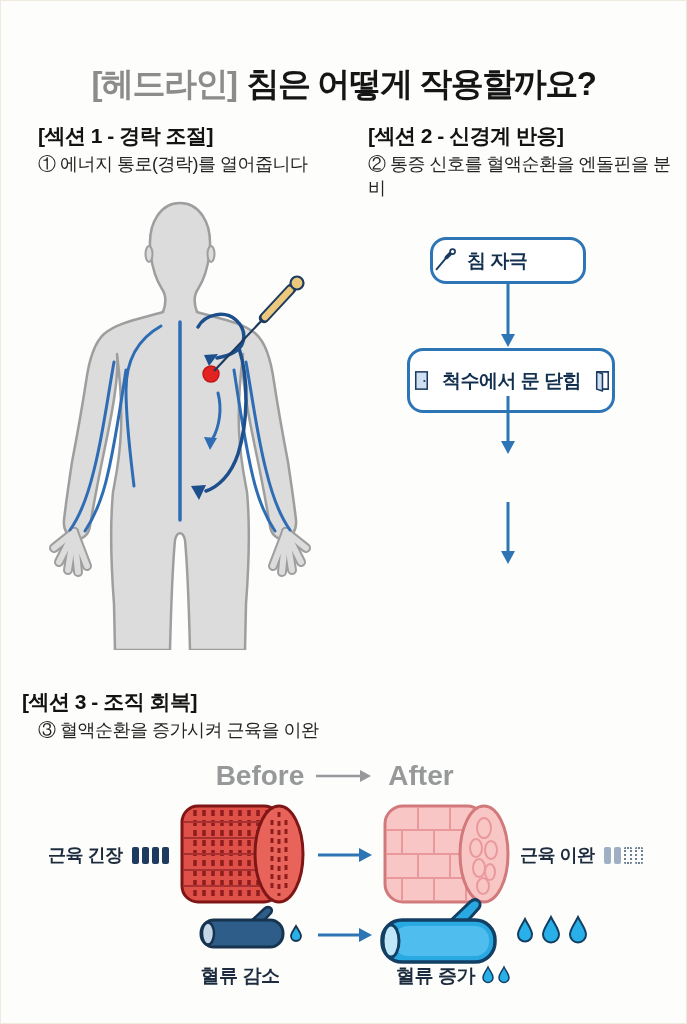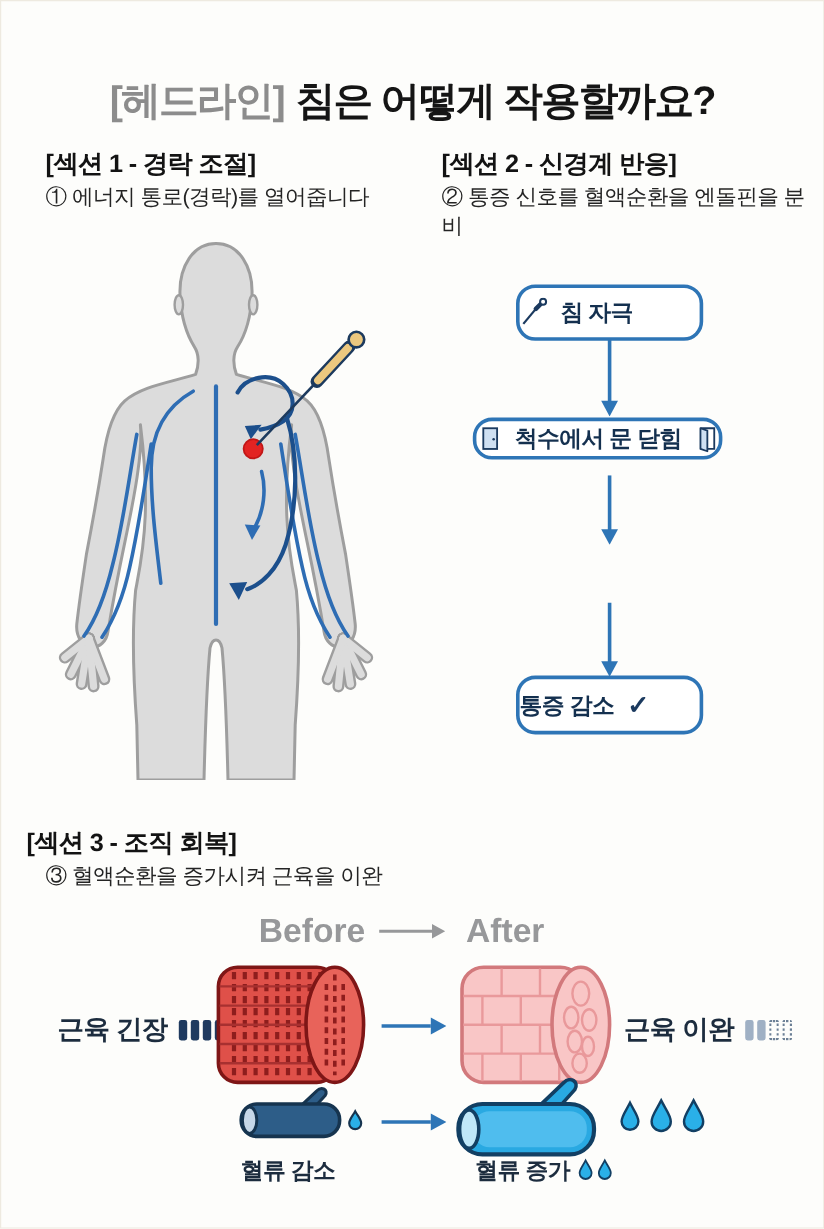--- a/index.html
+++ b/index.html
@@ -28,21 +28,21 @@
   }
   .flow-box svg { flex:0 0 auto; }
   .check { color:#1b3a5f; font-weight:700; font-size:22px; margin-left:2px; }
 
   .v-arrow { position:absolute; }
 
   .ba-label { position:absolute; font-size:28px; font-weight:600; color:#97989a; text-align:center; }
 
   .meter-row {
     position:absolute; display:flex; align-items:center; gap:3px;
-    font-size:22px; font-weight:700; color:#1c2c3e; letter-spacing:-0.5px; white-space:nowrap;text-align:right;
+    font-size:18px; font-weight:700; color:#1c2c3e; letter-spacing:-0.5px; white-space:nowrap;text-align:right;
   }
   .meter-row .txt { margin-right:6px; }
   .bar { display:inline-block; width:7px; height:17px; border-radius:2px; }
   .bar-dark  { background:#1f3a5f; }
   .bar-light { background:#9fb0c4; }
   .bar-dot   { width:4px; height:13px; background:transparent; border:2px dotted #6b7f95; border-radius:2px; }
 
   .blood-label {
     position:absolute; display:flex; align-items:center; justify-content:center; gap:5px;
     font-size:19px; font-weight:700; color:#1c2c3e; letter-spacing:-0.5px; white-space:nowrap;
@@ -146,21 +146,21 @@
       <circle cx="18.8" cy="3.4" r="2.4" fill="#ffffff" stroke="#1b3a5f" stroke-width="1.6"></circle>
     </svg>
     <span>침 자극</span>
   </div>
 
   <svg class="v-arrow" style="left:498px; top:283px;" width="20" height="64" viewBox="0 0 20 64">
     <line x1="10" y1="0" x2="10" y2="52" stroke="#2e75b6" stroke-width="3"></line>
     <polygon points="3,51 17,51 10,64" fill="#2e75b6"></polygon>
   </svg>
 
-  <div class="flow-box" style="left:394px; top:348px; width:208px; height:35px;">
+  <div class="flow-box" style="left:407px; top:348px; width:208px; height:65px;">
     <svg width="23" height="23" viewBox="0 0 24 24">
       <rect x="6" y="3" width="12" height="18" fill="#cfe0f2" stroke="#1b3a5f" stroke-width="1.6"></rect>
       <circle cx="15" cy="12.5" r="1.1" fill="#1b3a5f"></circle>
     </svg>
     <span>척수에서 문 닫힘</span>
     <svg width="23" height="23" viewBox="0 0 24 24">
       <path d="M7,3 H19 V21 H7" fill="none" stroke="#1b3a5f" stroke-width="1.6"></path>
       <path d="M7,3 L13,5 V23 L7,21 Z" fill="#cfe0f2" stroke="#1b3a5f" stroke-width="1.6" stroke-linejoin="round"></path>
     </svg>
   </div>
@@ -169,24 +169,20 @@
     <line x1="10" y1="0" x2="10" y2="46" stroke="#2e75b6" stroke-width="3"></line>
     <polygon points="3,45 17,45 10,58" fill="#2e75b6"></polygon>
   </svg>
 
 
   <svg class="v-arrow" style="left:498px; top:502px;" width="20" height="62" viewBox="0 0 20 62">
     <line x1="10" y1="0" x2="10" y2="50" stroke="#2e75b6" stroke-width="3"></line>
     <polygon points="3,49 17,49 10,62" fill="#2e75b6"></polygon>
   </svg>
 
-  <div class="flow-box" style="left:430px; top:563px; width:156px; height:49px;">
-    <span>통증 감소</span>
-    <span class="check">✓</span>
-  </div>
 
   <div class="sec-title" style="left:22px; top:688px;">[섹션 3 - 조직 회복]</div>
   <div class="sec-sub" style="left:38px; top:718px;">③ 혈액순환을 증가시켜 근육을 이완</div>
 
   <div class="ba-label" style="left:210px; top:760px; width:100px;">Before</div>
   <svg class="abs" style="left:314px; top:766px;" width="58" height="20" viewBox="0 0 58 20">
     <line x1="2" y1="10" x2="46" y2="10" stroke="#97989a" stroke-width="2.5"></line>
     <polygon points="46,4 57,10 46,16" fill="#97989a"></polygon>
   </svg>
   <div class="ba-label" style="left:381px; top:760px; width:80px;">After</div>

